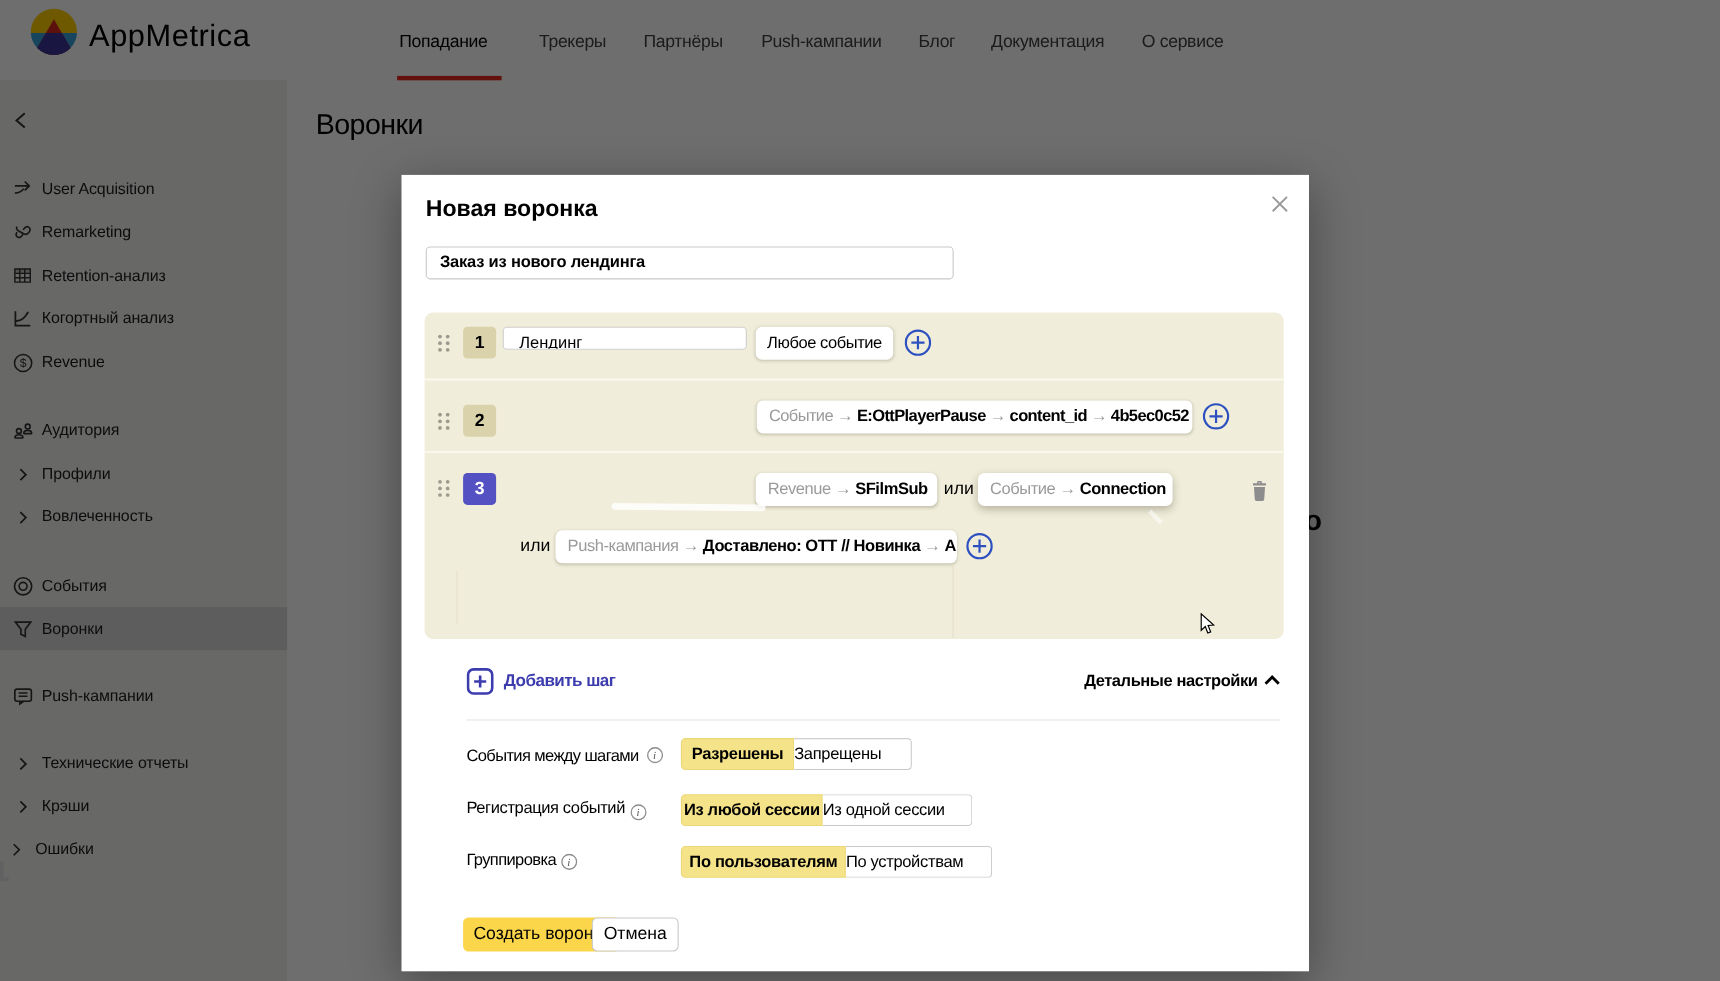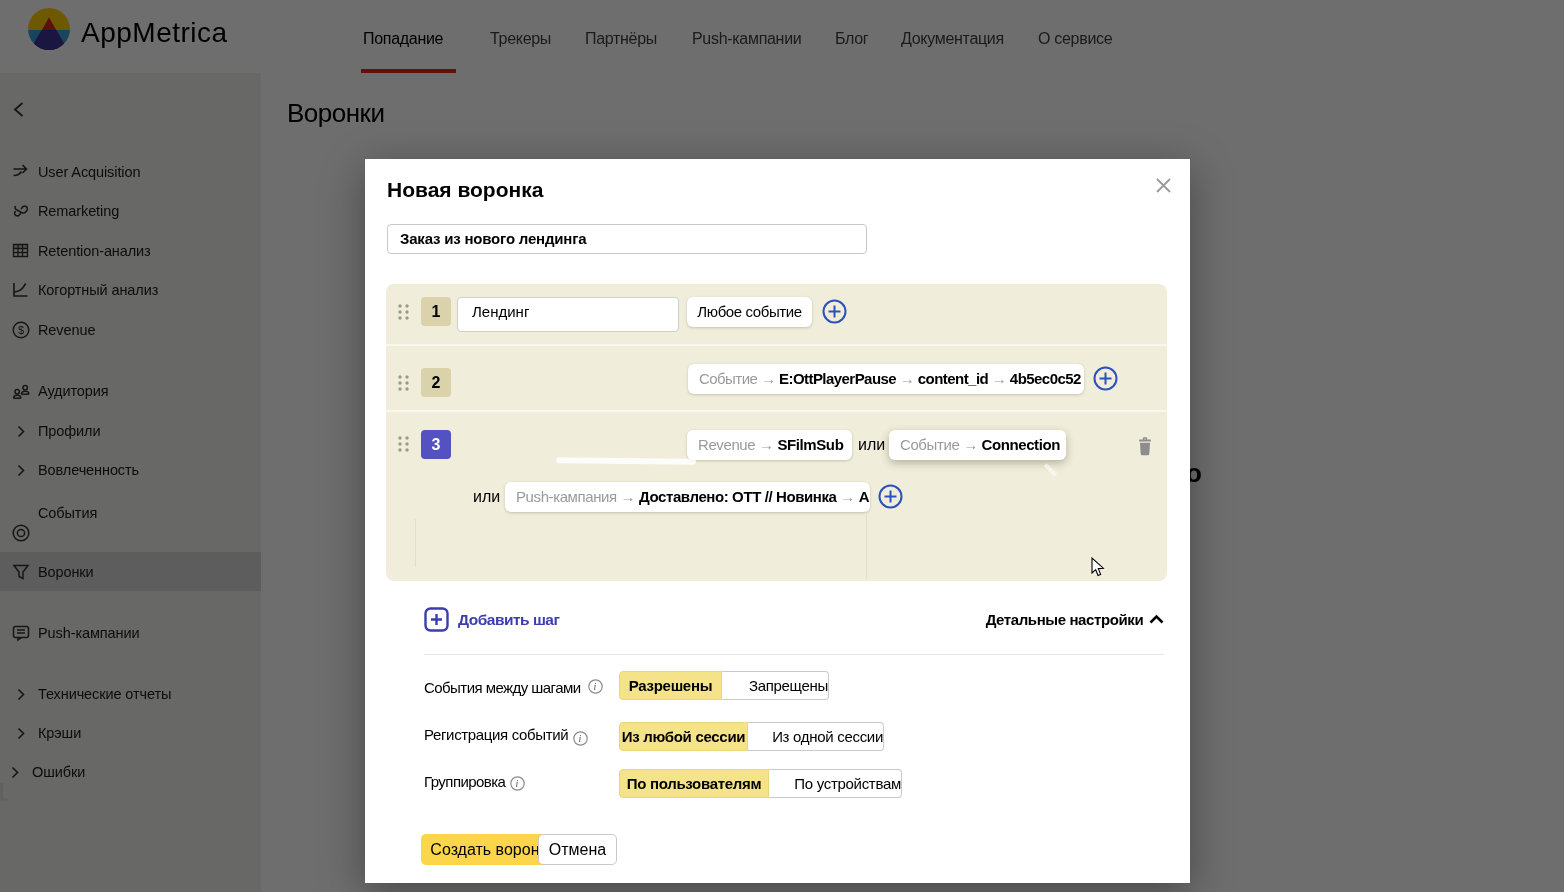--- a/index.html
+++ b/index.html
@@ -34,40 +34,40 @@
   #mtitle { position:absolute; left:22px; top:19px; font-size:21px; font-weight:700; color:#000; }
   #mclose { position:absolute; left:791px; top:19px; width:15px; height:15px; }
   #nameinput { position:absolute; left:22px; top:65px; width:480px; height:30px; border:1px solid #c9c9c9; border-radius:4px; background:#fff; font-size:15px; font-weight:700; letter-spacing:-0.2px; line-height:28px; padding-left:12px; }
 
   
   #card { position:absolute; left:21px; top:125px; width:781px; height:297px; background:#f0edda; border-radius:8px; }
   .sep { position:absolute; left:0; width:781px; height:2px; background:#faf8ec; }
   .dots { position:absolute; width:11px; height:16px; }
   .badge { position:absolute; width:30px; height:29px; border-radius:4px; background:#d9d2ab; color:#000; font-size:16px; font-weight:700; text-align:center; line-height:29px; }
   .badge.purple { background:#5452c2; color:#fff; }
-  .stepinput { position:absolute; width:222px; height:35px; border:1px solid #cfcfcf; border-radius:4px; background:#fff; font-size:15px; line-height:27px; padding-left:14px; color:#000; white-space:nowrap; overflow:hidden; }
+  .stepinput { position:absolute; width:222px; height:21px; border:1px solid #cfcfcf; border-radius:4px; background:#fff; font-size:15px; line-height:27px; padding-left:14px; color:#000; white-space:nowrap; overflow:hidden; }
   .stepinput .ph { color:#9d9d9d; }
   .chip { position:absolute; height:30px; background:#fff; border-radius:6px; box-shadow:0 1px 3px rgba(40,40,20,0.22); font-size:15px; letter-spacing:-0.4px; line-height:30px; white-space:nowrap; overflow:hidden; padding:0 11px; color:#000; }
   .chip .g { color:#9a9a9a; }
   .chip b { font-weight:700; }
   .ili { position:absolute; font-size:16px; color:#000; }
   .plus { position:absolute; width:25px; height:25px; }
   .vline { position:absolute; width:1px; background:#e3dfca; }
 
   
   #addicon { position:absolute; left:59px; top:448px; width:25px; height:25px; }
   #addtext { position:absolute; left:93px; top:452px; font-size:15.5px; letter-spacing:-0.5px; font-weight:700; color:#3c3cae; }
   #dettext { position:absolute; right:26px; top:452px; font-size:15px; letter-spacing:-0.4px; font-weight:700; color:#000; }
   #divider { position:absolute; left:59px; top:495px; width:740px; height:1px; background:#e6e6e6; }
 
   .slabel { position:absolute; left:59px; font-size:15px; letter-spacing:-0.55px; color:#000; }
   .info { position:absolute; width:15px; height:15px; }
   .tgl { position:absolute; height:29px; display:flex; font-size:15px; letter-spacing:-0.3px; }
   .tgl .on { background:#f5e389; border:1px solid #ecd778; border-radius:4px 0 0 4px; font-weight:700; line-height:27px; text-align:center; }
-  .tgl .off { background:#fff; border:1px solid #c9c9c9; border-left:none; border-radius:0 4px 4px 0; line-height:27px; text-align:right; }
+  .tgl .off { background:#fff; border:1px solid #c9c9c9; border-left:none; border-radius:0 4px 4px 0; line-height:27px; text-align:left; }
 
   #btncreate { position:absolute; left:22px; top:675px; width:143px; height:31px; background:#fbd64a; border-radius:5px; font-size:16px; text-align:center; line-height:31px; color:#000;margin-left:34px; }
   #btncancel { position:absolute; left:173px; top:675px; width:79px; height:31px; background:#fff; border:1px solid #c9c9c9; border-radius:5px; font-size:16px; text-align:center; line-height:29px; color:#000; }
 </style>
 </head>
 <body>
 
 <div id="header">
   <svg class="abs" style="left:12px;top:7px" width="44" height="44" viewBox="0 0 44 44">
     <defs>
@@ -153,21 +153,21 @@
     </svg>
 
   <div class="sbitem" style="top:91px">User Acquisition</div>
   <div class="sbitem" style="top:130px">Remarketing</div>
   <div class="sbitem" style="top:170px">Retention-анализ</div>
   <div class="sbitem" style="top:209px">Когортный анализ</div>
   <div class="sbitem" style="top:249px">Revenue</div>
   <div class="sbitem" style="top:310px">Аудитория</div>
   <div class="sbitem" style="top:350px">Профили</div>
   <div class="sbitem" style="top:389px">Вовлеченность</div>
-  <div class="sbitem" style="top:432px">События</div>
+  <div class="sbitem" style="top:452px">События</div>
   <div class="sbitem" style="top:491px">Воронки</div>
   <div class="sbitem" style="top:552px">Push-кампании</div>
   <div class="sbitem" style="top:613px">Технические отчеты</div>
   <div class="sbitem" style="top:652px">Крэши</div>
   <div class="sbitem" style="left:32px;top:691px">Ошибки</div>
 </div>
 
 <div id="pagetitle">Воронки</div>
 <div id="bigO">о</div>
 <div id="artifact"></div>

